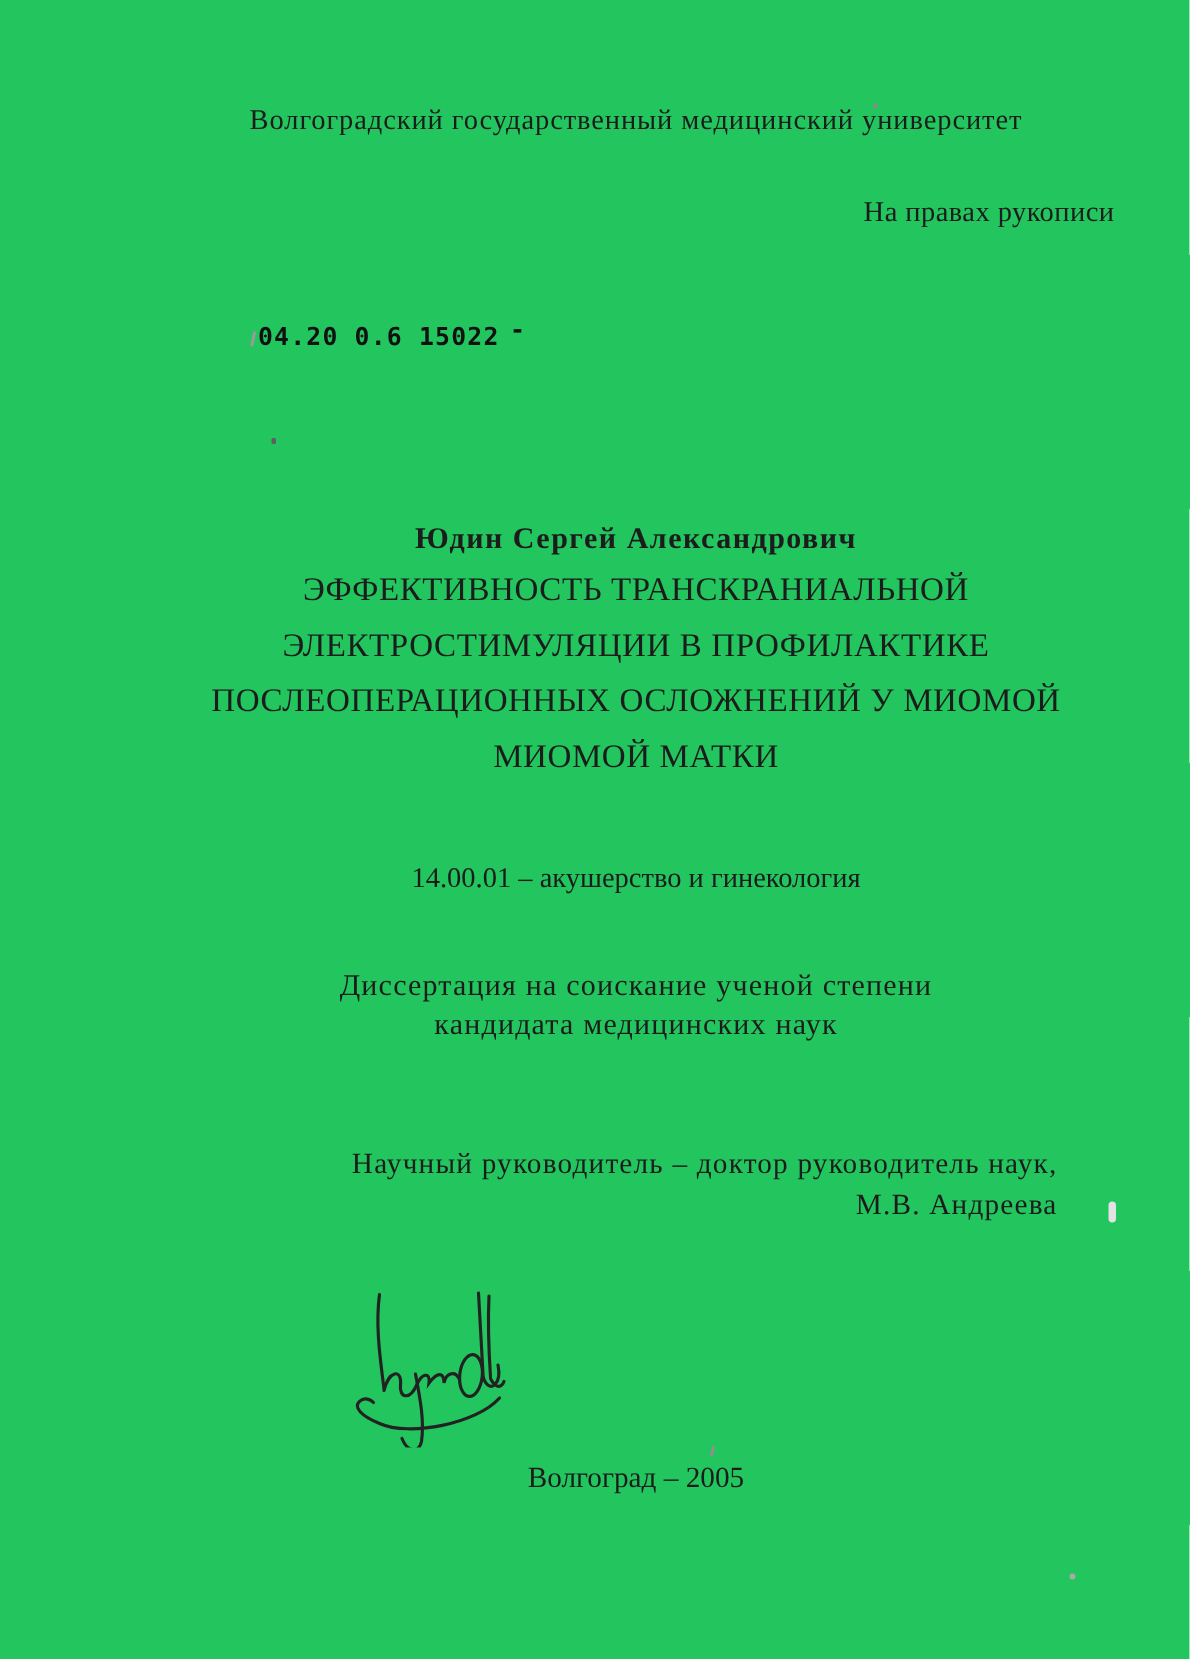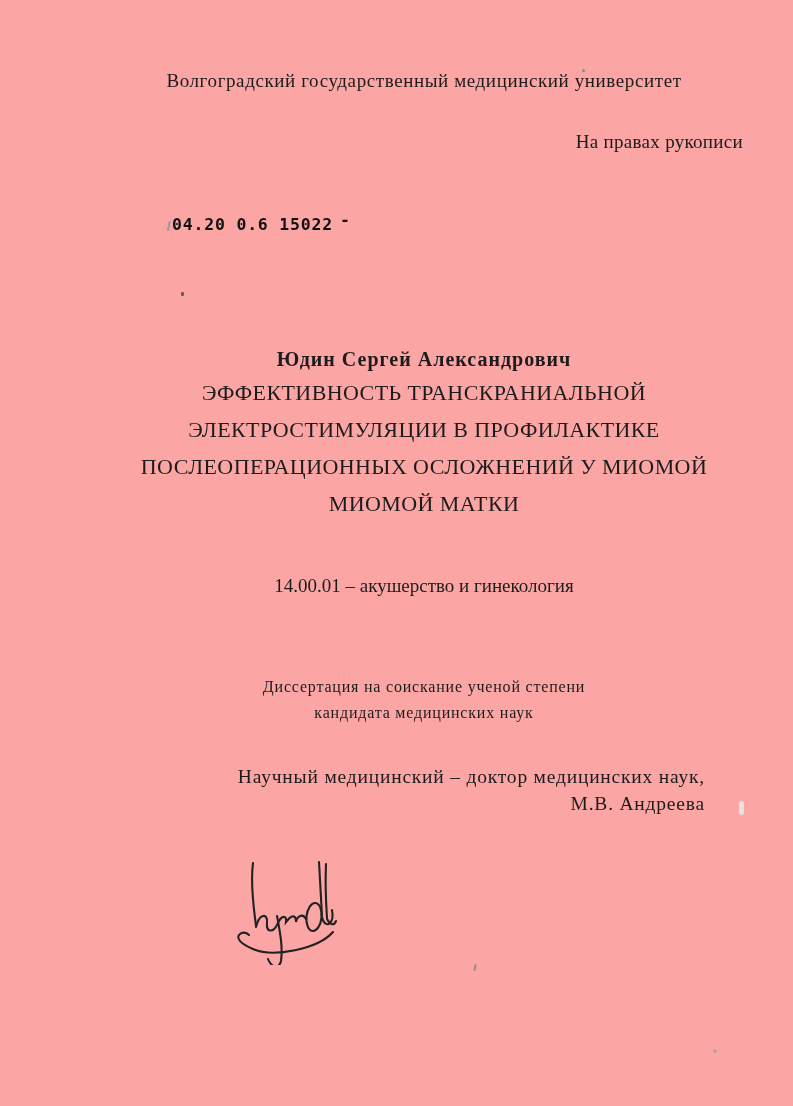--- a/index.html
+++ b/index.html
@@ -1,19 +1,19 @@
 <!DOCTYPE html>
 <html><head>
 <meta charset="utf-8">
 <style>
   html,body{margin:0;padding:0;background:#ffffff;}
   .page{
     position:relative;
     width:793px;height:1106px;
-    background:#fca5a5;
+    background:#22c55e;
     font-family:"Liberation Serif",serif;
     color:#1c1c1c;
     overflow:hidden;
   }
   .center-wrap{
     position:absolute;left:60px;width:728px;
     text-align:center;white-space:nowrap;
   }
   .institution{top:70px;font-size:19px;letter-spacing:0.6px;}
   .manuscript{
@@ -24,21 +24,21 @@
     position:absolute;top:215px;left:168px;
     font-family:"DejaVu Sans Mono",monospace;
     font-weight:700;font-size:16.5px;letter-spacing:0.8px;
     color:#111;white-space:nowrap;
   }
   .stamp .stamp-dash{display:inline-block;margin-left:7px;transform:translateY(-5px);font-weight:700;}
   .stamp .stamp-pre{display:inline-block;width:2px;height:10px;background:#9a9a9a;margin-right:2px;transform:rotate(12deg) translateY(1px);}
   .author{top:348px;font-size:20px;font-weight:bold;letter-spacing:1px;}
   .title-block{top:374px;font-size:22px;font-weight:normal;line-height:37px;letter-spacing:0.4px;}
   .specialty{top:575px;font-size:19px;}
-  .degree-block{top:644px;font-size:16px;line-height:26px;letter-spacing:0.8px;margin-top:30px;}
+  .degree-block{top:644px;font-size:20px;line-height:26px;letter-spacing:0.8px;}
   .supervisor-block{
     position:absolute;top:763px;right:88px;
     text-align:right;font-size:19.5px;line-height:27px;letter-spacing:0.8px;
     white-space:nowrap;
   }
   .city-year{top:975px;font-size:19.5px;}
   .signature{position:absolute;left:225px;top:853px;width:115px;height:112px;}
   .speck{position:absolute;border-radius:50%;}
   .speck-a{left:582px;top:69px;width:3px;height:3px;background:#8a8a8a;}
   .speck-b{left:181px;top:292px;width:3px;height:4px;background:#5f5f5f;border-radius:1px;}
@@ -69,21 +69,21 @@
   </div>
 
   <div class="center-wrap specialty">14.00.01 – акушерство и гинекология</div>
 
   <div class="center-wrap degree-block">
     <div>Диссертация на соискание ученой степени</div>
     <div>кандидата медицинских наук</div>
   </div>
 
   <div class="supervisor-block">
-    <div>Научный медицинский – доктор медицинских наук,</div>
+    <div>Научный руководитель – доктор руководитель наук,</div>
     <div>М.В. Андреева</div>
   </div>
 
   <svg class="signature" viewBox="0 0 115 112">
     <g fill="none" stroke="#222222" stroke-width="2.1" stroke-linecap="round">
 
       <path d="M28,10 C25,32 29,56 31,73"></path>
 
       <path d="M31,74 c3,-13 12,-15 11,-4 c-1,9 6,11 11,0 c3,-7 9,-9 8,-1 c6,-8 10,-7 10,0 c1,-6 7,-9 10,-3"></path>
 
@@ -94,20 +94,21 @@
       <path d="M94,9 C95,30 96,48 97,63"></path>
       <path d="M101,11 C100,32 101,50 102,65"></path>
 
       <path d="M97,64 c1,6 5,9 8,6 c3,-3 3,-8 2,-13"></path>
       <path d="M102,66 c3,6 7,7 9,2"></path>
 
       <path d="M108,79 C93,96 48,105 28,96 C16,91 10,85 15,81 c2,-2 6,-2 9,1"></path>
     </g>
   </svg>
 
+  <div class="center-wrap city-year">Волгоград – 2005</div>
 
   <div class="speck speck-a"></div>
   <div class="speck speck-b"></div>
   <div class="speck speck-c"></div>
   <div class="speck speck-d"></div>
   <div class="speck speck-e"></div>
 
 </div>
 
 </body></html>

